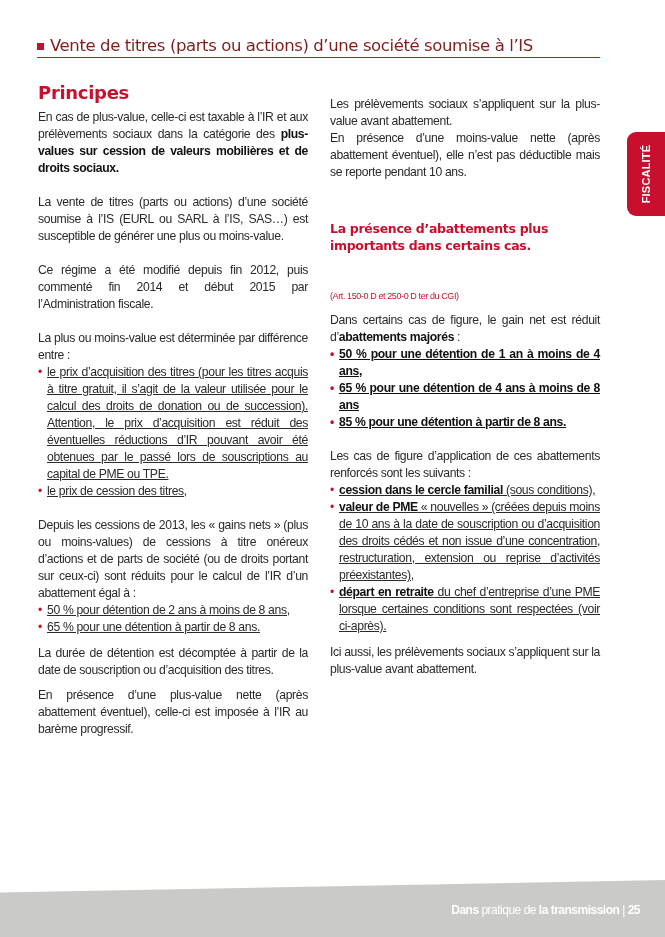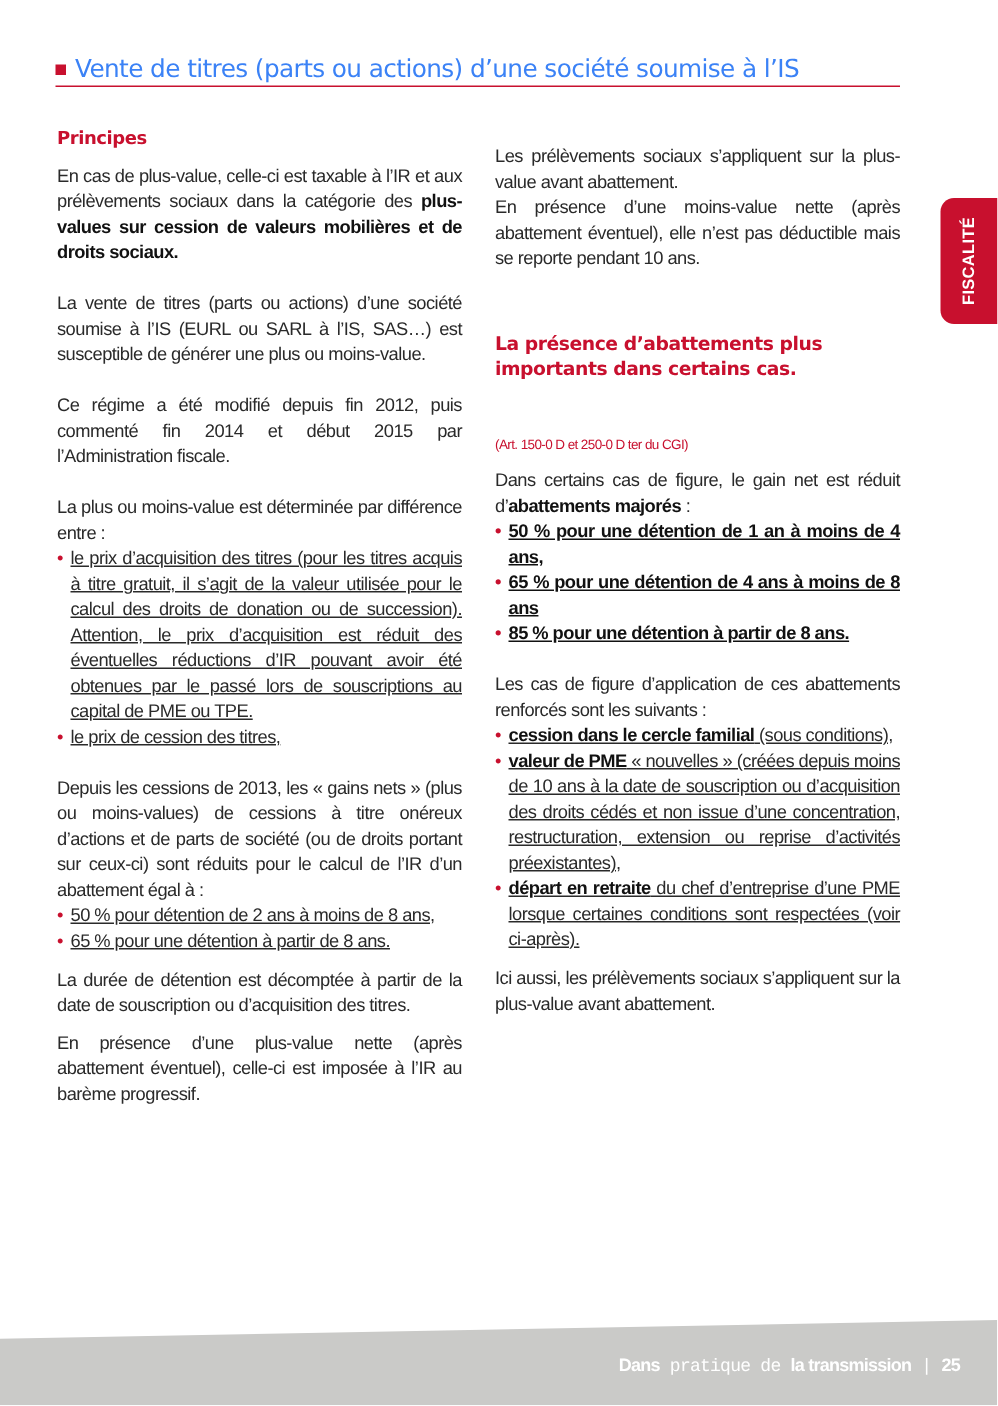--- a/index.html
+++ b/index.html
@@ -7,28 +7,28 @@
       width: 665px; height: 937px; position: relative; overflow: hidden;
       background: #ffffff;
       font-family: "Liberation Sans", sans-serif;
       color: #2a2a2a;
     }
     .title {
       position: absolute; left: 37px; top: 36px; width: 563px;
       border-bottom: 1.5px solid #c8102e;
       padding-bottom: 2px;
       font-family: "DejaVu Sans", sans-serif;
-      font-size: 16.5px; color: #3b82f6; letter-spacing: -0.4px;
+      font-size: 16.5px; color: #7f1d1d; letter-spacing: -0.4px;
       white-space: nowrap;
     }
     .title .sq { display: inline-block; width: 7px; height: 7px; background: #c8102e; margin-right: 6px; vertical-align: 1px; }
     .col { position: absolute; top: 84px; width: 270px; font-size: 12.2px; line-height: 17px; letter-spacing: -0.35px; }
     .col.left { left: 38px; }
     .col.right { left: 330px; top: 96px; }
-    .subhead { font-family: "DejaVu Sans", sans-serif; font-weight: bold; color: #c8102e; font-size: 12px; line-height: 17px; letter-spacing: -0.3px; margin: 0 0 8px 0; }
+    .subhead { font-family: "DejaVu Sans", sans-serif; font-weight: bold; color: #c8102e; font-size: 18px; line-height: 17px; letter-spacing: -0.3px; margin: 0 0 8px 0; }
     .subhead.big { font-size: 12.5px; margin-bottom: 0; }
     .ref { color: #c8102e; font-size: 9px; line-height: 12px; letter-spacing: -0.4px; margin-bottom: 10px; margin-top: 36px; }
     p { margin: 0 0 17px 0; text-align: justify; }
     p.tight { margin-bottom: 8px; }
     ul { list-style: none; margin: 0 0 17px 0; padding: 0; text-decoration: underline; }
     li { position: relative; padding-left: 9px; text-align: justify; }
     li::before { content: "•"; color: #c8102e; position: absolute; left: 0; top: 0; }
     b { color: #111; }
     .tab {
       position: absolute; left: 627px; top: 132px; width: 38px; height: 84px;
@@ -41,21 +41,21 @@
     }
     .footer {
       position: absolute; left: 0; top: 880px; width: 665px; height: 57px;
       background: #cacac8;
       clip-path: polygon(0 22%, 100% 0, 100% 100%, 0 100%);
     }
     .footer-text {
       position: absolute; right: 25px; top: 903px;
       color: #ffffff; font-size: 12px; letter-spacing: -0.5px; white-space: nowrap;
     }
-    .footer-text .light { font-weight: normal; font-family: Liberation Mono, monospace; }
+    .footer-text .light { font-weight: normal; }
     .footer-text .bold { font-weight: bold; }
   </style>
 </head>
 <body>
 
 <div class="title">
   <span class="sq"></span><span>Vente de titres (parts ou actions) d’une société soumise à l’IS</span>
 </div>
 
 <div class="tab">

